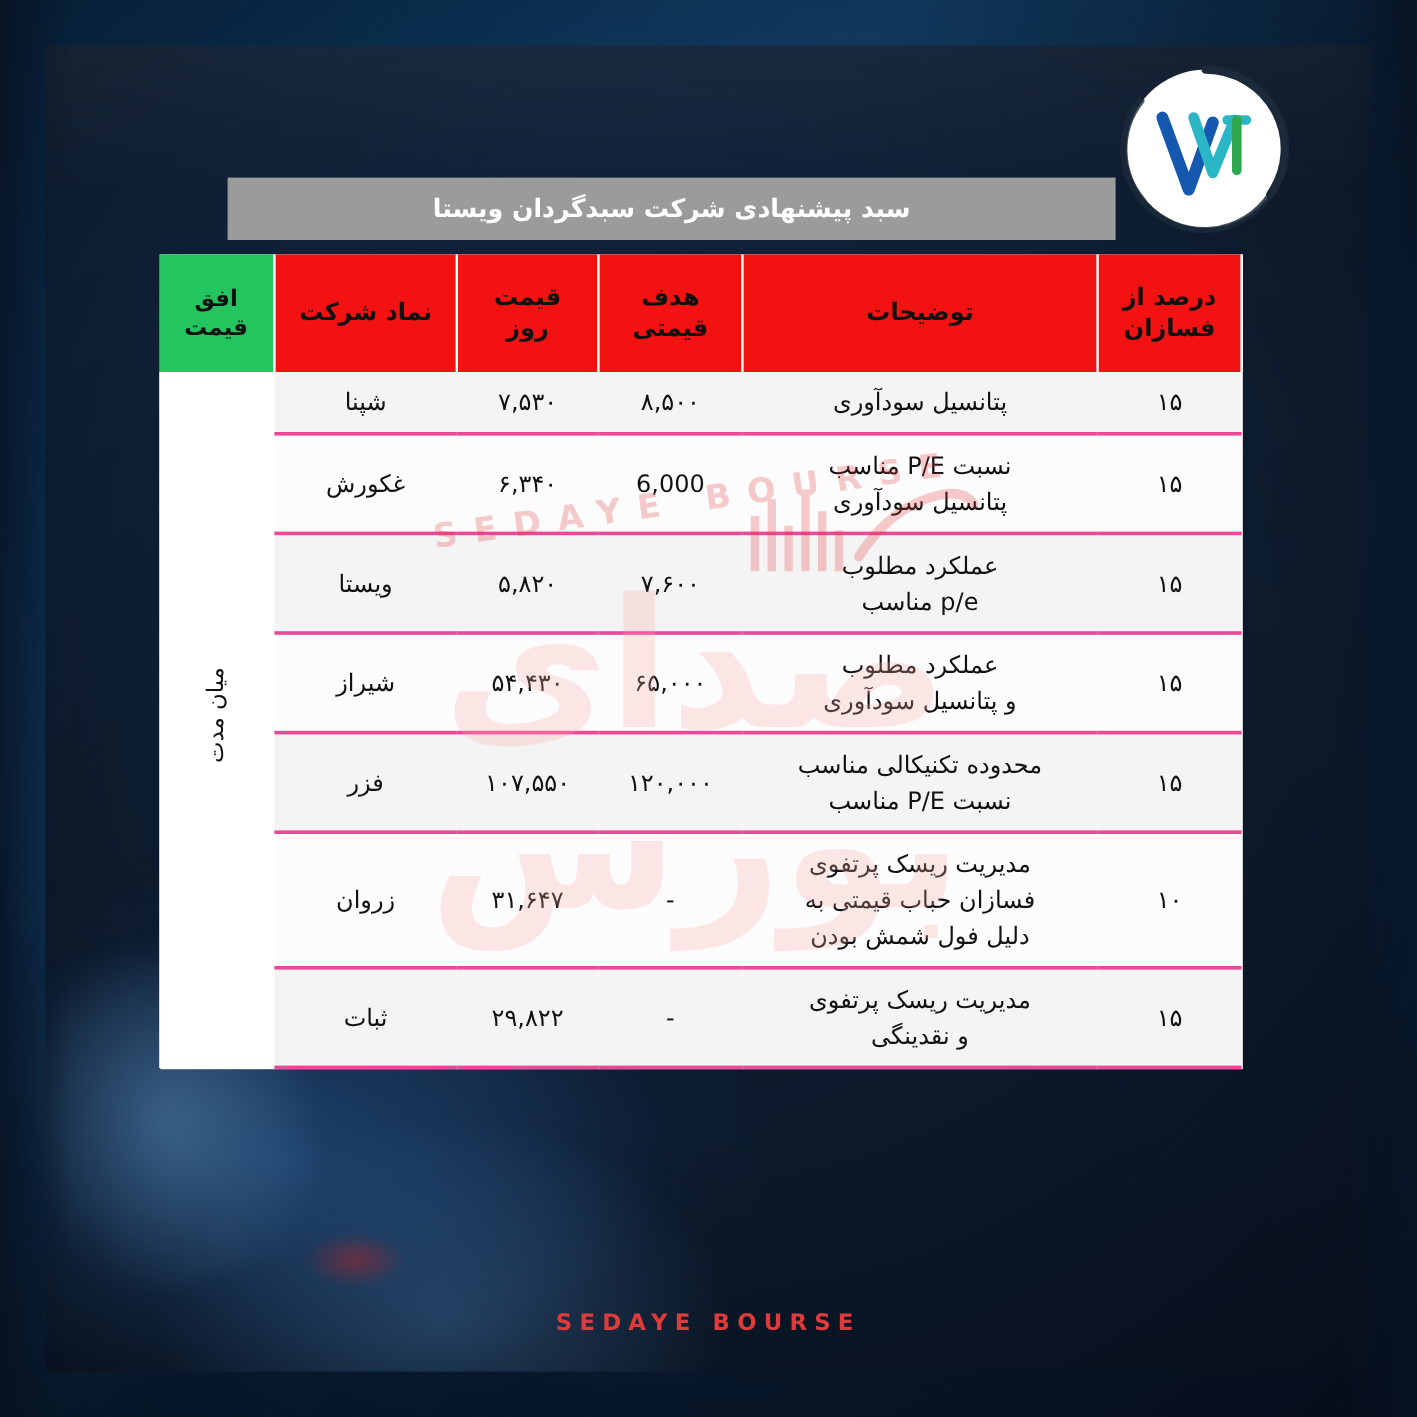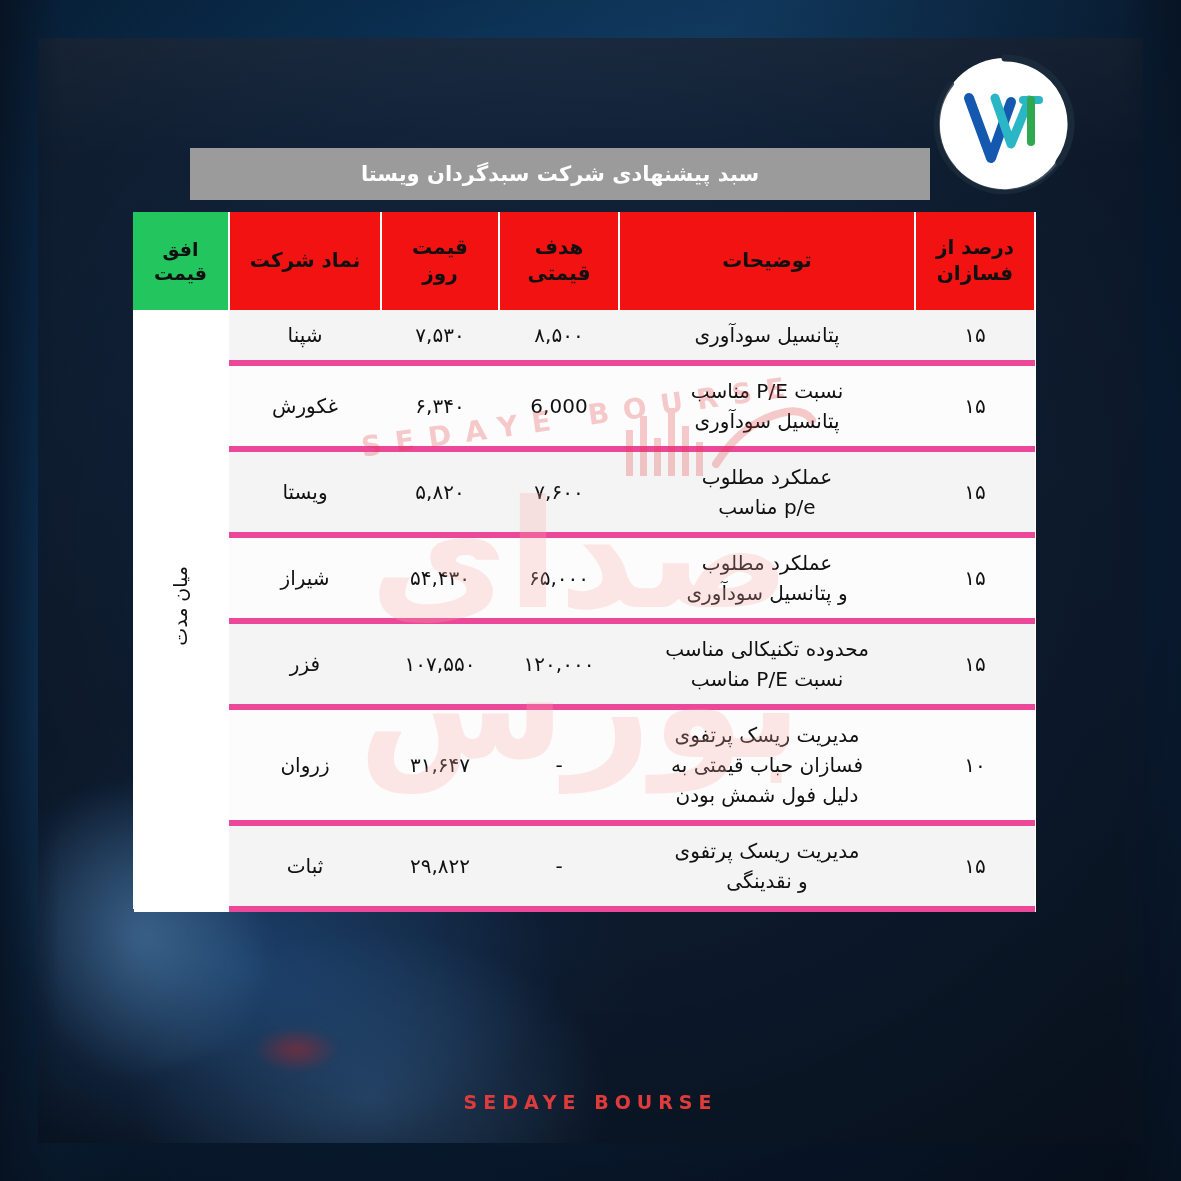--- a/index.html
+++ b/index.html
@@ -117,21 +117,21 @@
   }
   thead th.col-horizon {
     background: #22c55e;
     color: #111;
     border: none;
     font-size: 19px;
   }
   tbody td {
     font-size: 20px;
     line-height: 1.45;
-    border-bottom: 6px solid #ec4899;
+    border-bottom: 3px solid #ec4899;
     padding: 10px 8px;
   }
   tbody tr td.cell {
     background: #f4f4f4;
   }
   tbody tr.alt td.cell {
     background: #fcfcfc;
   }
   td.horizon-cell {
     background: #ffffff;

